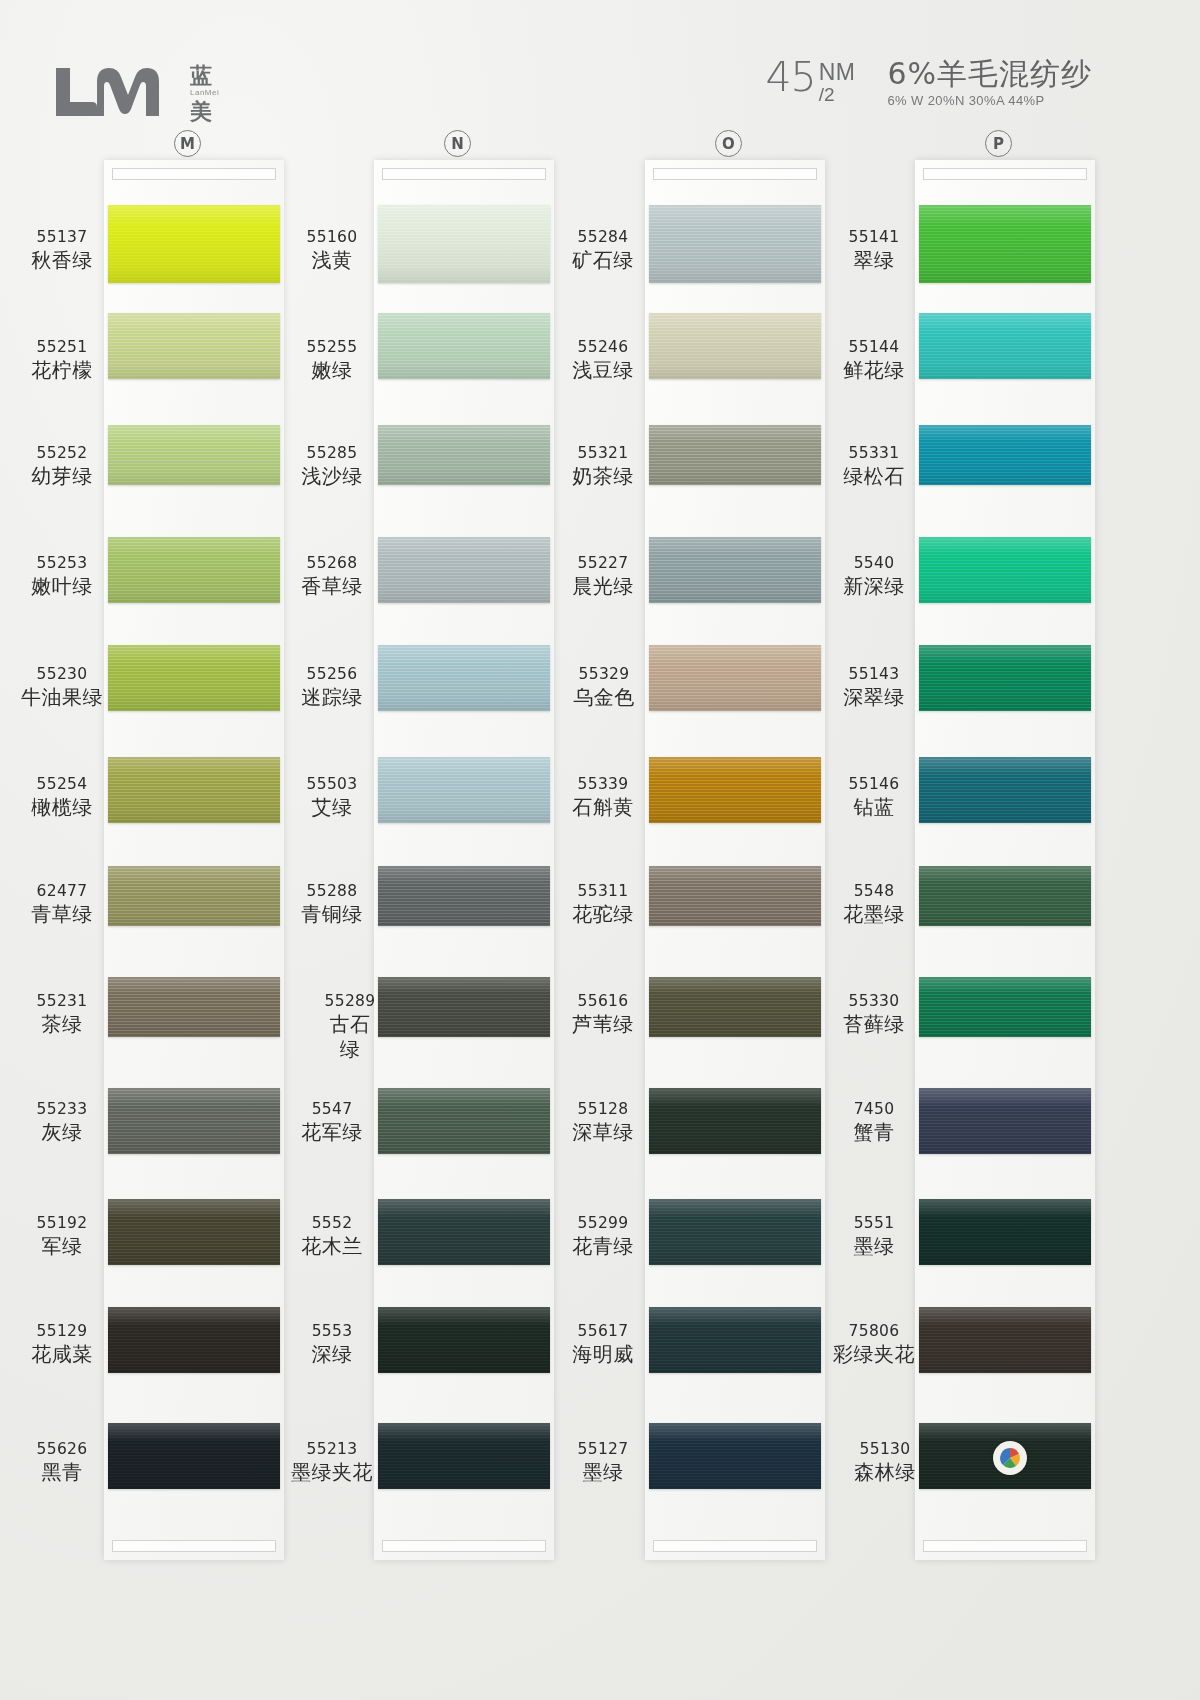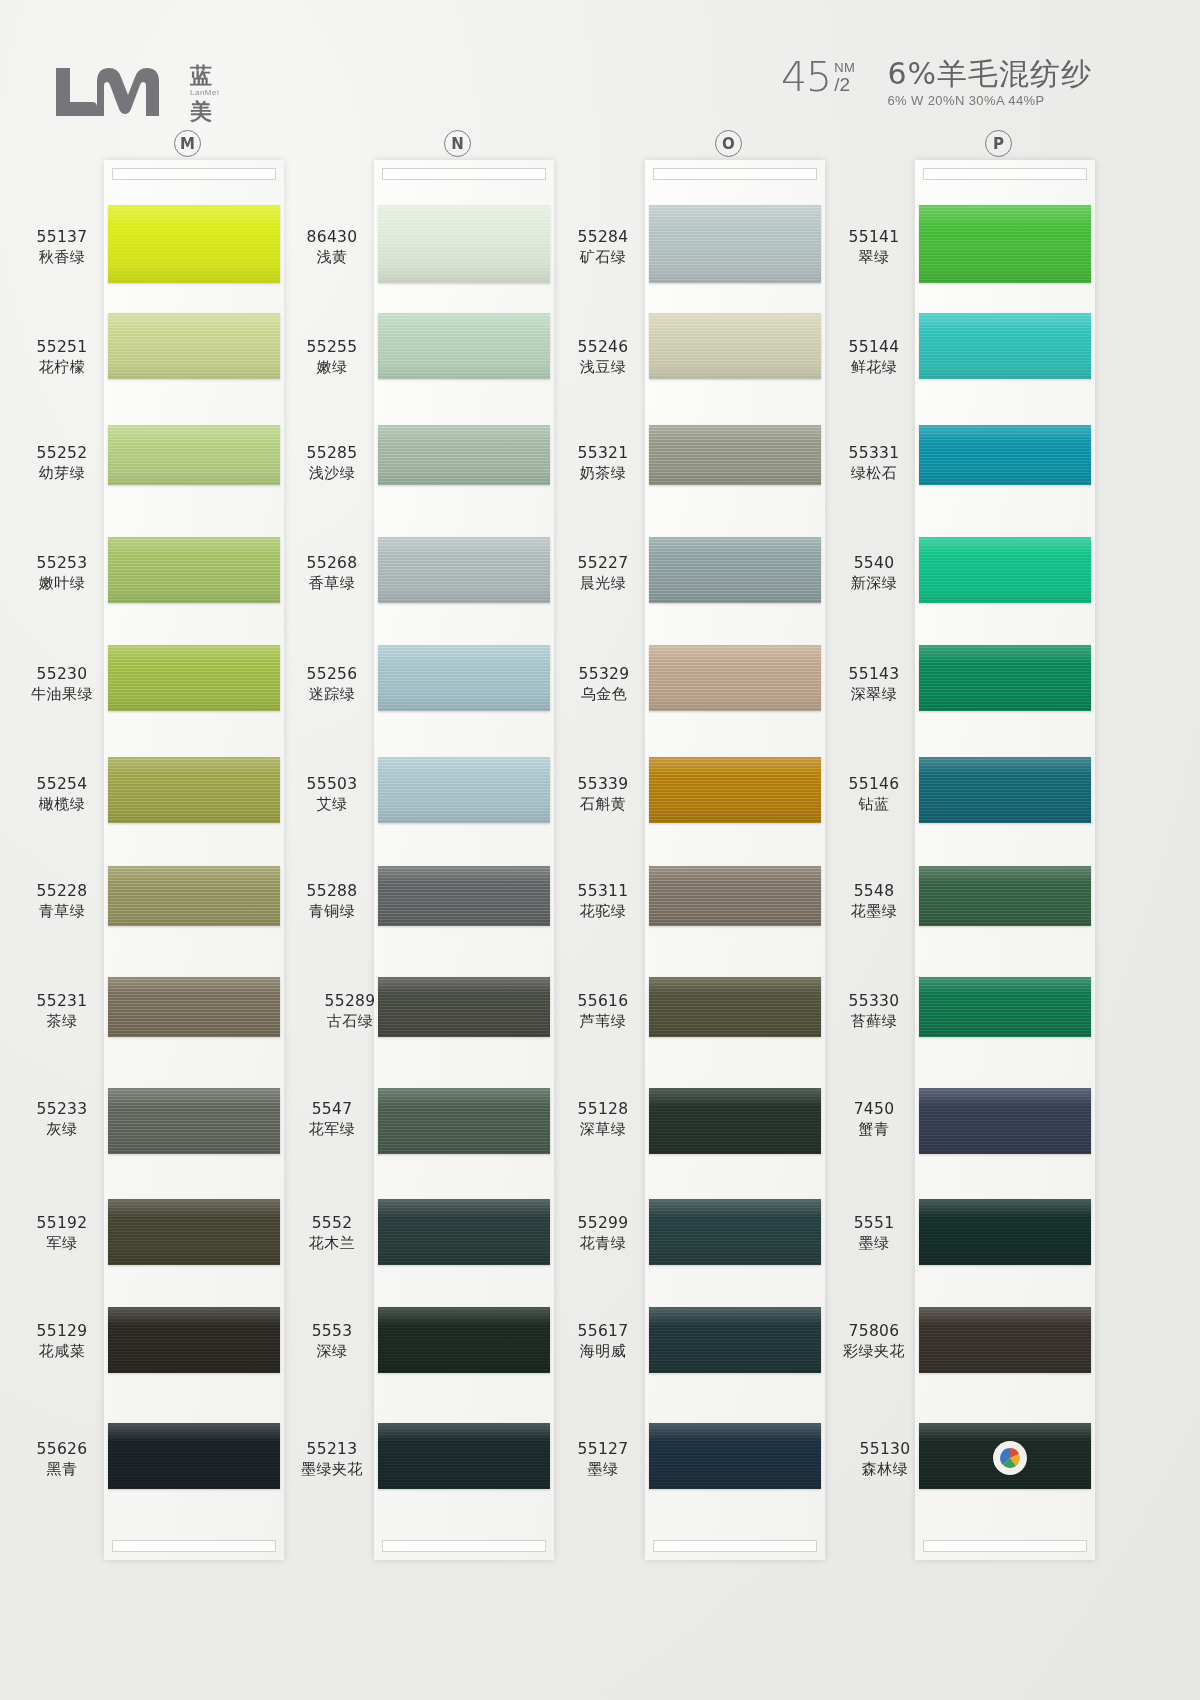--- a/index.html
+++ b/index.html
@@ -38,21 +38,21 @@
   }
   .count { display: flex; align-items: flex-start; color: #6c6d6f; }
   .count .num {
     font-size: 41px; font-weight: 300; line-height: .95;
     letter-spacing: -1px; font-family: "DejaVu Sans", sans-serif;
   }
   .count .frac {
     display: flex; flex-direction: column; align-items: flex-start;
     margin-left: 3px; margin-top: 3px;
   }
-  .count .frac .nm { font-size: 13px; line-height: 1; letter-spacing: .5px; }
+  .count .frac .nm { font-size: 23px; line-height: 1; letter-spacing: .5px; }
   .count .frac .den { font-size: 19px; line-height: 1.1; margin-top: 1px; }
   .blend { display: flex; flex-direction: column; }
   .blend .title {
     font-size: 30px; color: #636466; line-height: 1.05;
     font-family: "DejaVu Sans", sans-serif; font-weight: 500;
     letter-spacing: 1px;
   }
   .blend .sub {
     font-size: 13px; color: #77787a; letter-spacing: .4px;
     margin-top: 3px; white-space: nowrap;
@@ -103,22 +103,22 @@
   .label {
     position: absolute;
     width: 96px; text-align: center;
     color: #2c2c2c; line-height: 1.28;
   }
   .label .code {
     font-size: 15.5px; letter-spacing: .3px;
     font-family: "DejaVu Sans", sans-serif;
   }
   .label .name {
-    font-size: 15px; letter-spacing: .5px;
-    font-family: Liberation Serif, serif;
+    font-size: 20px; letter-spacing: .5px;
+    font-family: Liberation Sans, sans-serif;
   }
   .logo-badge {
     position: absolute; width: 34px; height: 34px; border-radius: 50%;
     background: #f2f1ec; box-shadow: 0 0 3px rgba(0,0,0,.35);
     display: flex; align-items: center; justify-content: center;
   }
 </style>
 </head>
 <body>
 
@@ -199,21 +199,21 @@
       </div>
       <div class="label" style="left: 14px; top: 775px;">
         <div class="code">55254</div>
         <div class="name">橄榄绿</div>
       </div>
       <div class="swatch" title="55228 青草绿" style="left: 108px; top: 866px; height: 60px; background: rgb(154, 154, 103);">
         <span class="threads"></span>
         <span class="sheen"></span>
       </div>
       <div class="label" style="left: 14px; top: 882px;">
-        <div class="code">55228</div>
+        <div class="code">62477</div>
         <div class="name">青草绿</div>
       </div>
       <div class="swatch" title="55231 茶绿" style="left: 108px; top: 977px; height: 60px; background: rgb(126, 116, 97);">
         <span class="threads"></span>
         <span class="sheen"></span>
       </div>
       <div class="label" style="left: 14px; top: 992px;">
         <div class="code">55231</div>
         <div class="name">茶绿</div>
       </div>
@@ -249,21 +249,21 @@
         <div class="code">55626</div>
         <div class="name">黑青</div>
       </div>
       <div class="badge" style="left: 444px;">N</div>
       <div class="strip" style="left: 374px;"></div>
       <div class="swatch" title="55160 浅黄" style="left: 378px; top: 205px; height: 78px; background: rgb(226, 237, 220);">
         <span class="threads"></span>
         <span class="sheen"></span>
       </div>
       <div class="label" style="left: 284px; top: 228px;">
-        <div class="code">86430</div>
+        <div class="code">55160</div>
         <div class="name">浅黄</div>
       </div>
       <div class="swatch" title="55255 嫩绿" style="left: 378px; top: 313px; height: 66px; background: rgb(188, 215, 191);">
         <span class="threads"></span>
         <span class="sheen"></span>
       </div>
       <div class="label" style="left: 284px; top: 338px;">
         <div class="code">55255</div>
         <div class="name">嫩绿</div>
       </div>

